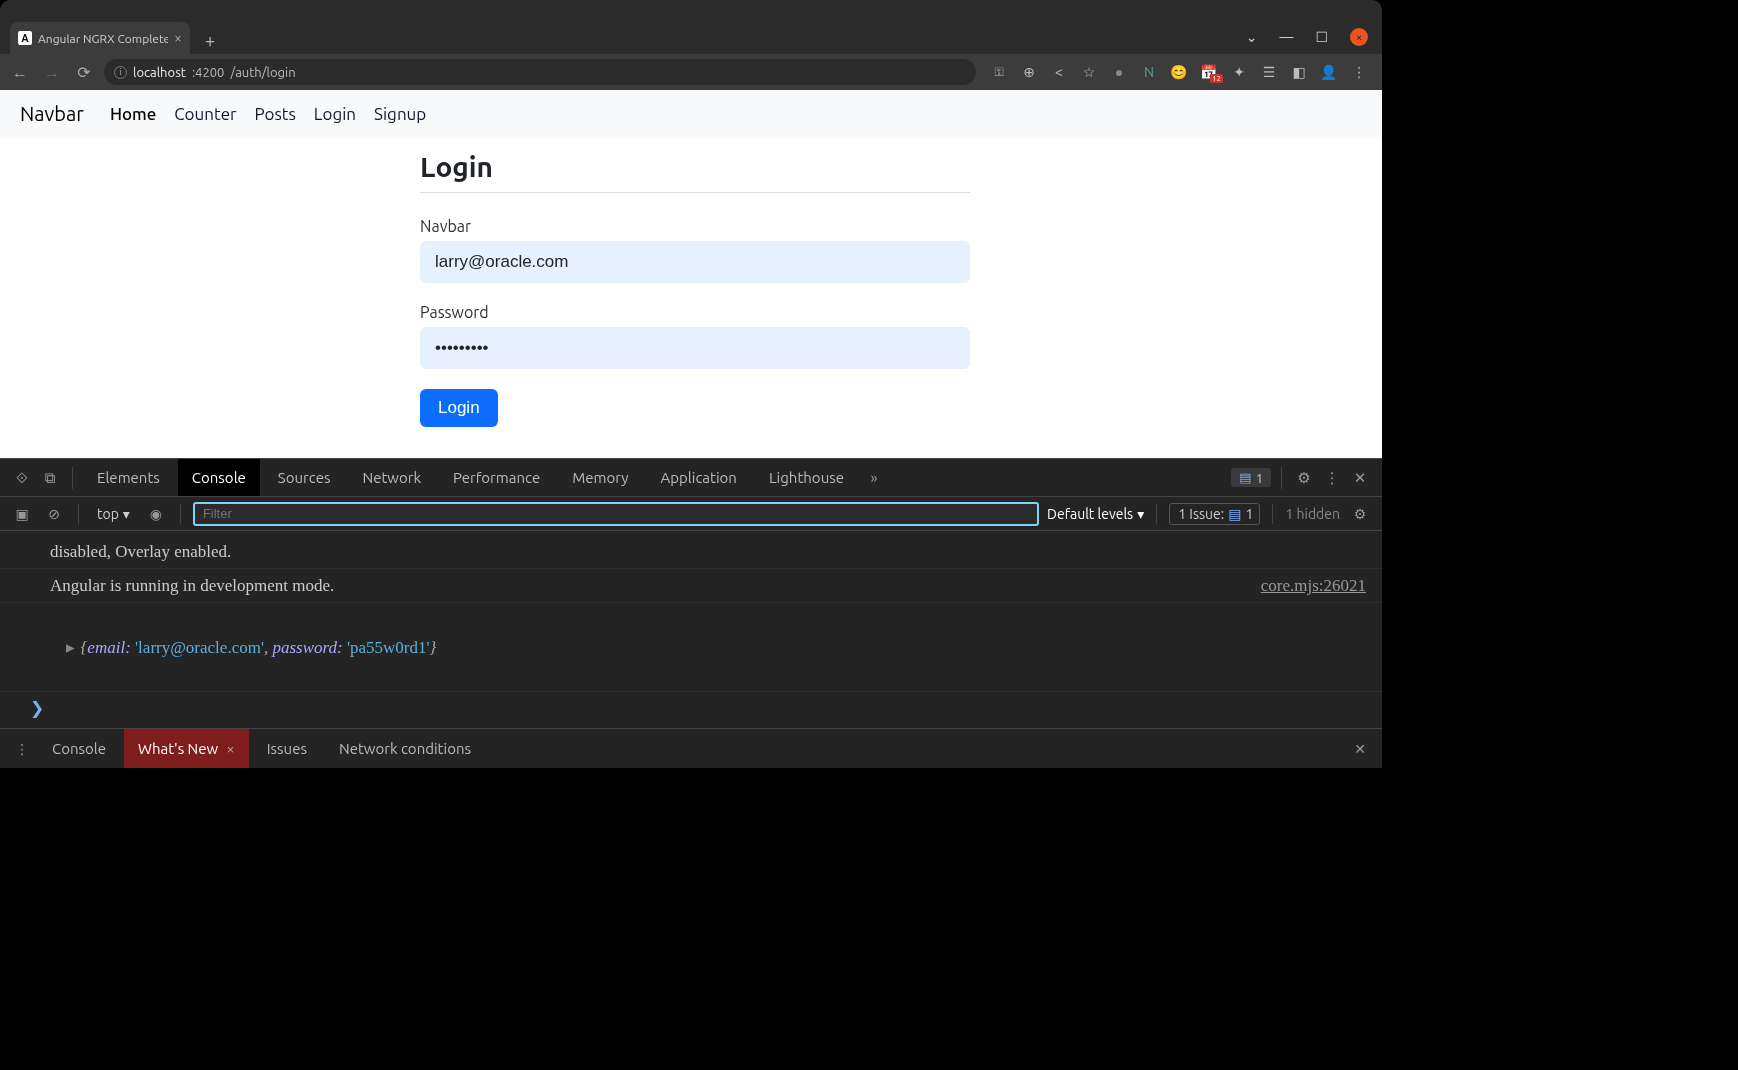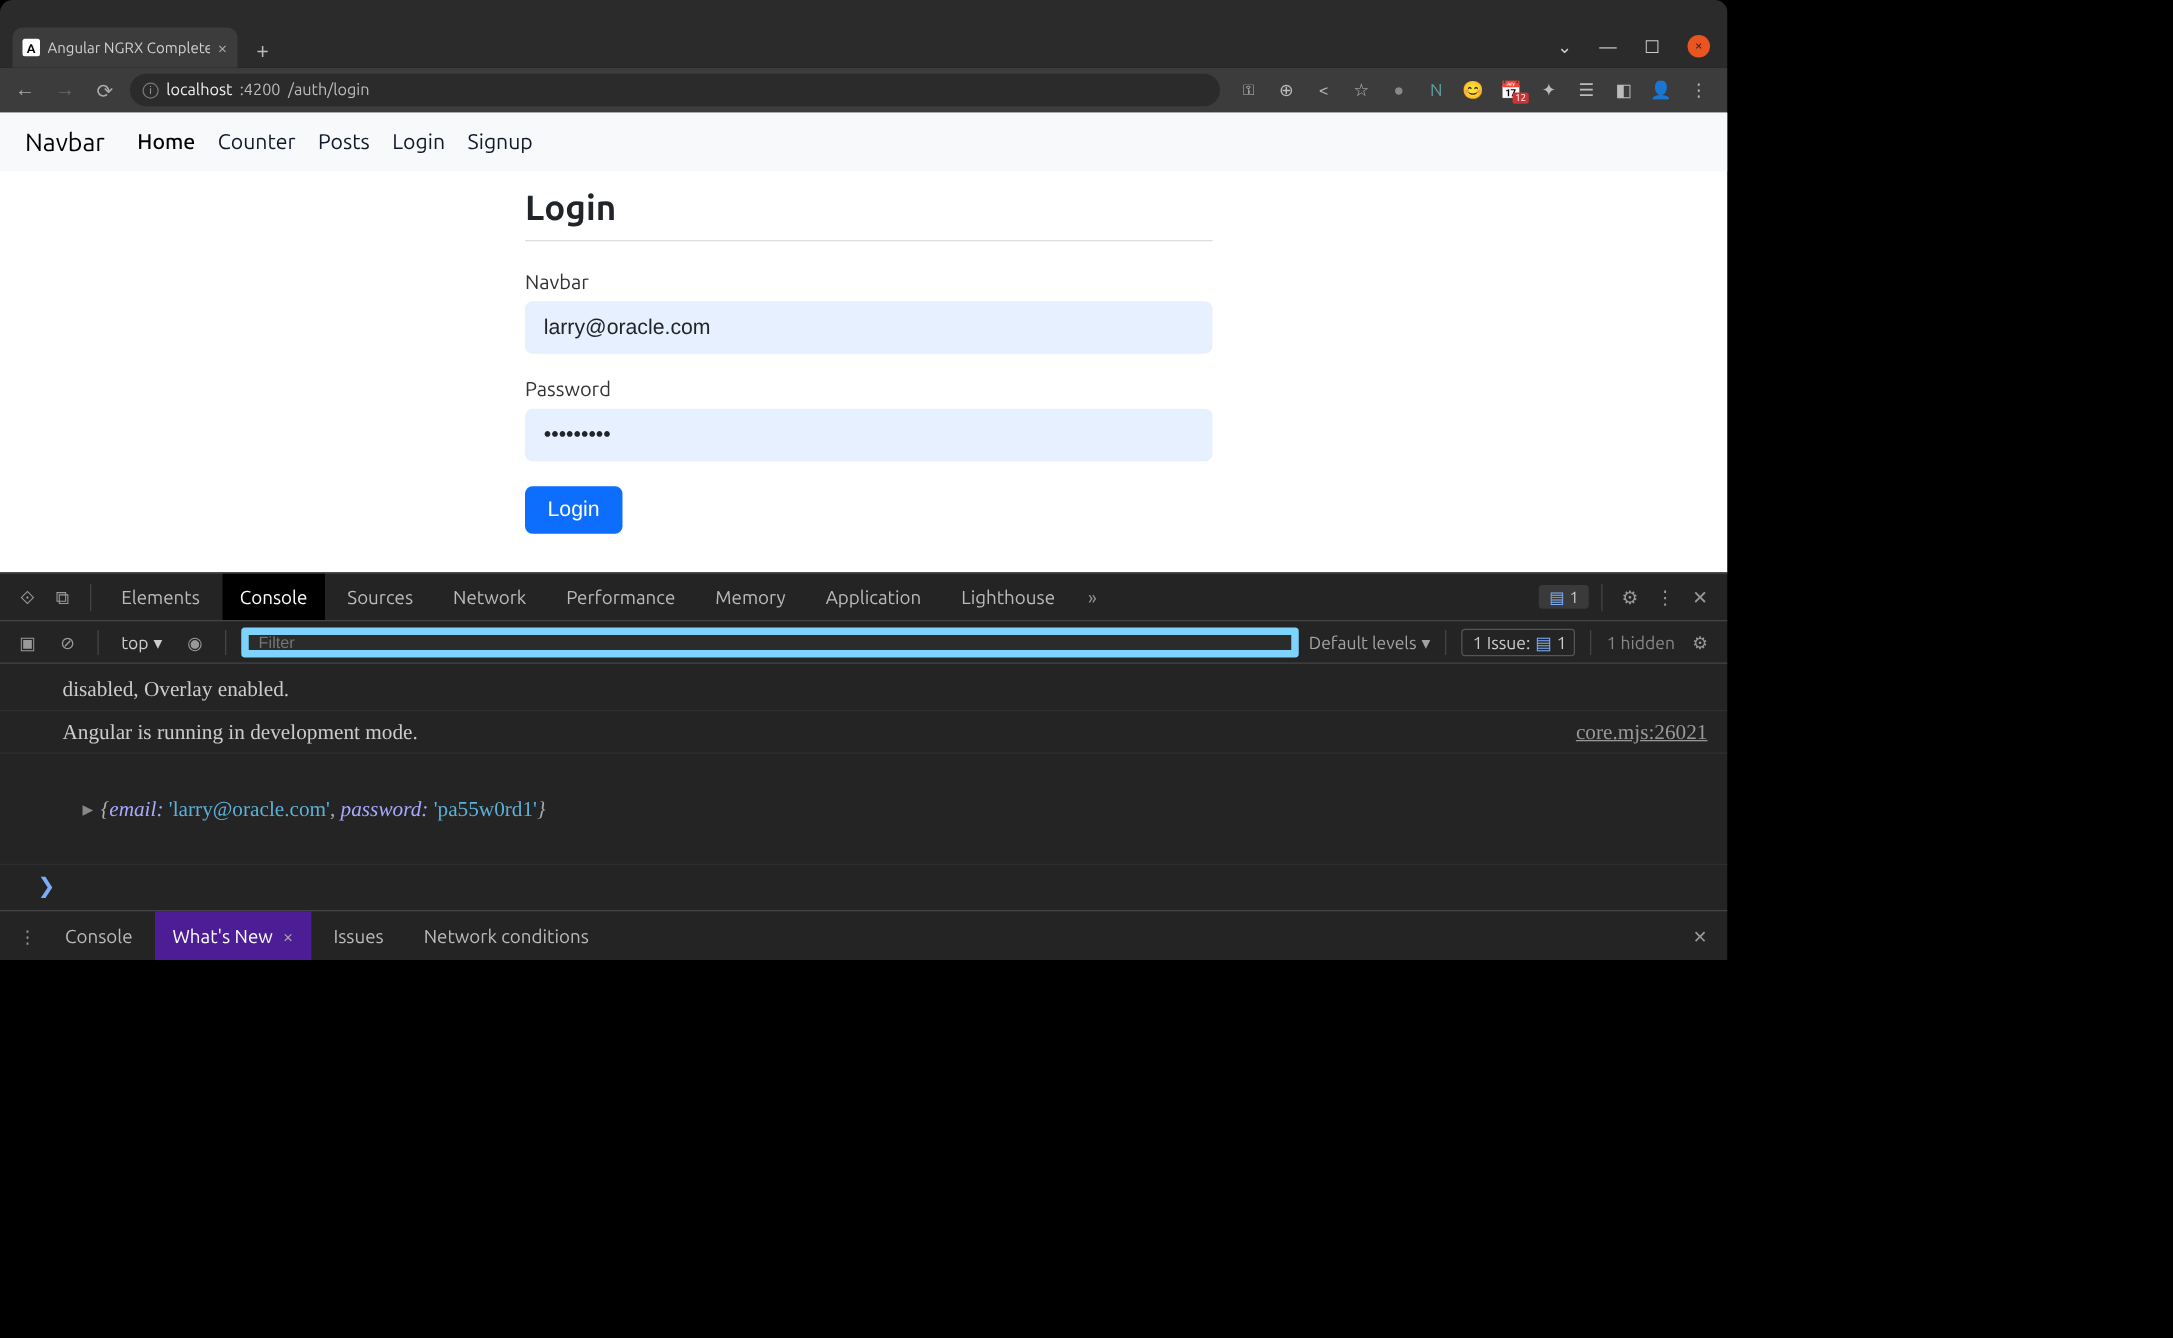--- a/index.html
+++ b/index.html
@@ -170,28 +170,28 @@
   height: 34px; gap: 8px;
   border-bottom: 1px solid #444;
   padding: 0 10px;
 }
 .dt-toolbar .dticon { color: #999; width: 24px; text-align: center; cursor: pointer;}
 .dt-toolbar .sep { width: 1px; height: 20px; background: #444; margin: 0 4px;}
 .dt-toolbar .ctx { display: flex; align-items: center; gap: 4px; color: #ccc; padding: 2px 6px; cursor: pointer;}
 .dt-toolbar .filter {
   flex: 1;
   background: #2b2b2b;
-  border: 6px solid #7dd3fc;
+  border: 2px solid #7dd3fc;
   border-radius: 3px;
   color: #bbb;
   height: 24px;
   padding: 0 8px;
   font-size: 13px;
 }
-.dt-toolbar .levels { color: #a3a3a3; display: flex; gap: 4px; align-items: center; cursor: pointer; justify-content: flex-end;}
+.dt-toolbar .levels { color: #ffffff; display: flex; gap: 4px; align-items: center; cursor: pointer; justify-content: flex-end;}
 .dt-toolbar .issues { display: flex; gap: 4px; align-items: center; border:1px solid #555; border-radius:3px; padding: 2px 6px 2px 8px;}
 .dt-toolbar .issues .msgicon{ color:#7cacf8;}
 .dt-toolbar .hidden { color: #888; }
 .console-body {
   flex: 1;
   font-family: Liberation Serif, serif;
   font-size: 17px;
   overflow: auto;
   padding: 4px 0 0 0;
 }
@@ -202,21 +202,21 @@
 .log-obj .italic{ font-style: italic; color:#aaa;}
 .log-obj .key{ color:#a9a9ff; font-style:italic;}
 .log-obj .str{ color:#5db0d7;text-align:center;}
 .prompt-line { display: flex; padding: 6px 16px 6px 30px; color:#7cacf8;}
 .dt-drawer {
   height: 40px; display: flex; align-items: center; gap: 4px;
   border-top: 1px solid #444; padding: 0 10px;
 }
 .dt-drawer .dticon{ color:#999; width:24px; text-align:center; cursor:pointer;}
 .dt-drawer .dttab { padding: 0 14px; height: 100%; display: flex; align-items: center; color: #bbb; cursor: pointer; font-size: 15px;}
-.dt-drawer .dttab.active { background: #4c1d95; color: #fff;}
+.dt-drawer .dttab.active { background: #7f1d1d; color: #fff;}
 .dt-drawer .dttab .close{ margin-left:8px; color:#aaa;}
 .dt-drawer .spacer{ flex:1;}
 </style>
 </head>
 <body>
 
 <div class="titlebar"></div>
 
 <div class="tabstrip">
   <div class="tab">

